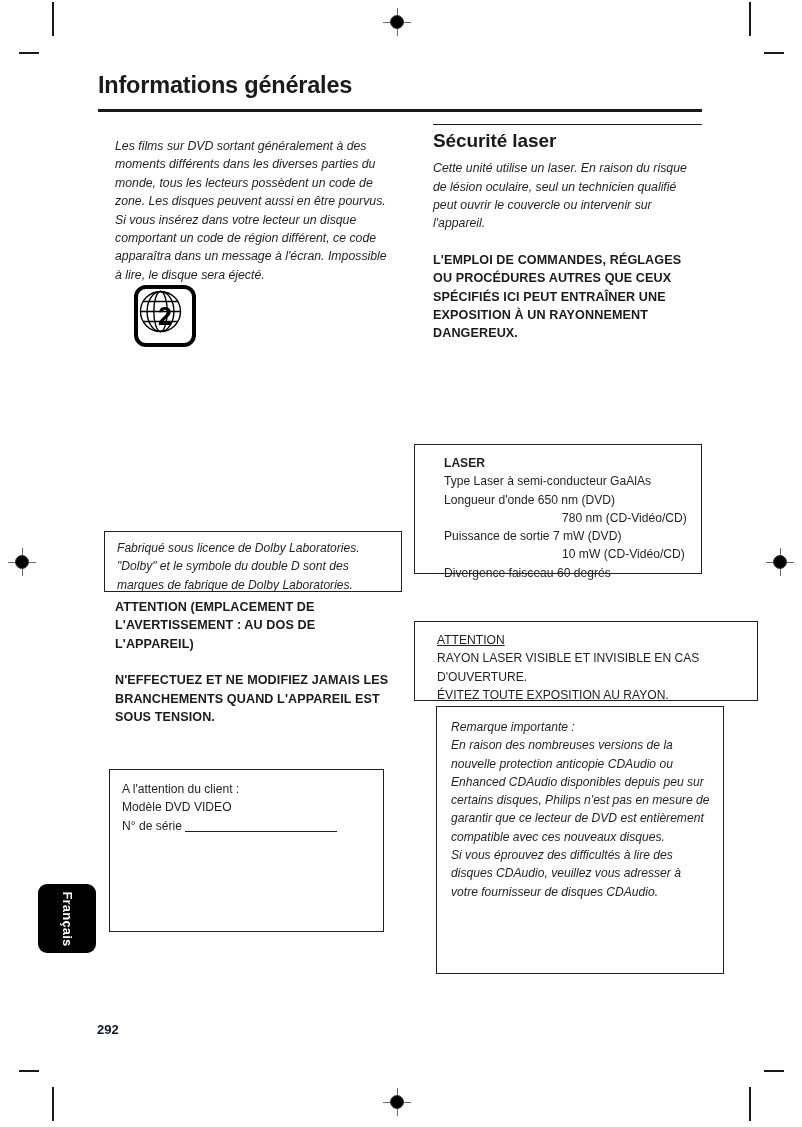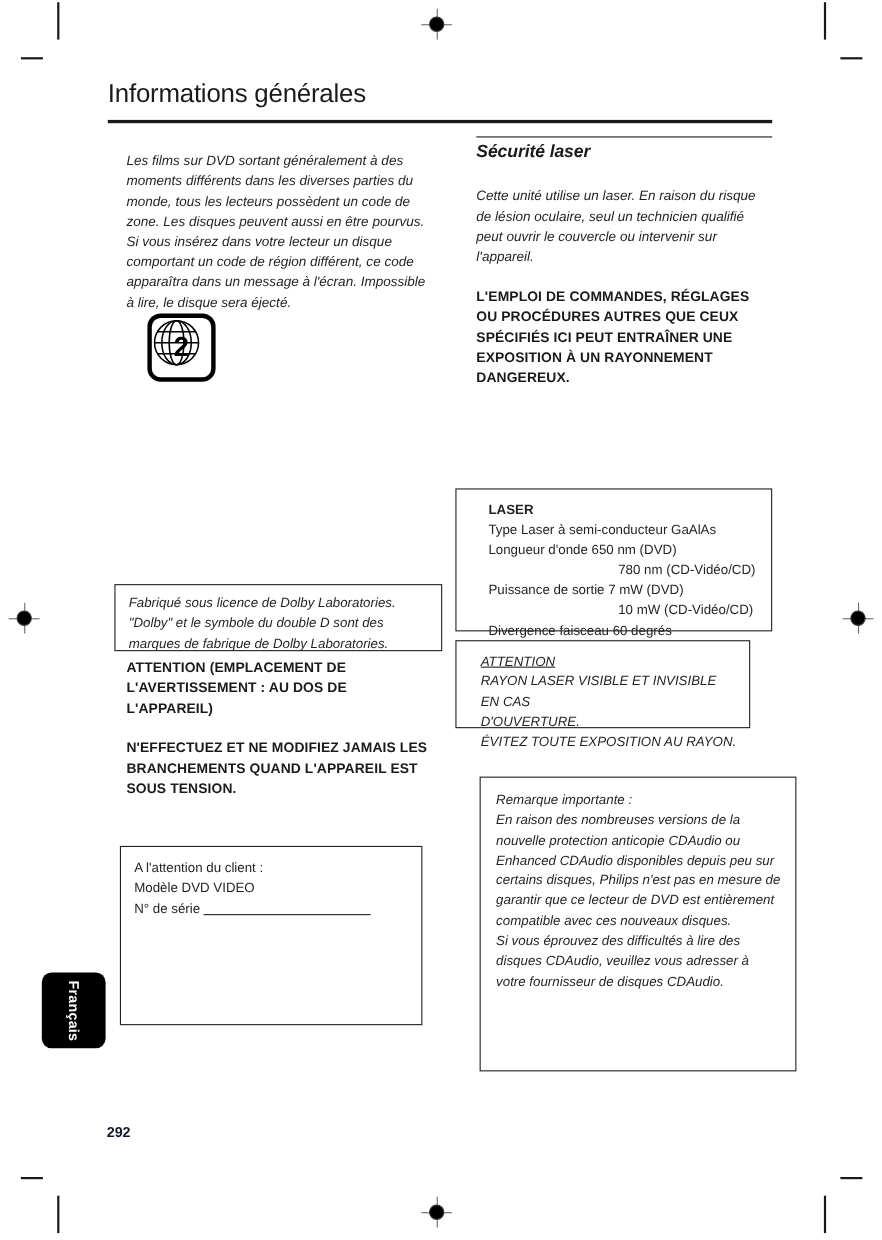--- a/index.html
+++ b/index.html
@@ -55,21 +55,21 @@
     position: absolute;
     left: 0; top: 0;
     width: 802px; height: 1127px;
   }
 
   .page-title {
     position: absolute;
     left: 98px;
     top: 72px;
     font-size: 23.5px;
-    font-weight: normal;
+    font-weight: bold;
     letter-spacing: -0.2px;
     color: #1a1a1a;
   }
   .title-rule {
     position: absolute;
     left: 98px;
     top: 109px;
     width: 604px;
     height: 3px;
     background: #1a1a1a;
@@ -97,26 +97,25 @@
   }
 
   .body-text {
     font-size: 12.3px;
     line-height: 18.4px;
     color: #231f20;
     font-style: italic;
   }
 
   .sec-head {
-    font-size: 16px;
+    font-size: 19px;
     font-weight: bold;
     color: #1a1a1a;
-    margin: 0 0 21px 0;
+    margin: 0 0 7px 0;
     letter-spacing: -0.1px;
-    font-style: italic;
   }
 
   .caps-block {
     font-size: 12.6px;
     font-weight: bold;
     line-height: 18.4px;
     letter-spacing: 0.1px;
     color: #1a1a1a;
     margin-top: 18px;
   }
@@ -167,21 +166,21 @@
     color: #231f20;
   }
   .italic { font-style: italic; }
   .bold { font-weight: bold; }
   .underline { text-decoration: underline; }
   .indent-right { padding-left: 118px; }
 
   
   #laser-box  { left: 414px; top: 444px;  width: 288px; height: 130px; padding-left: 16px; }
   #dolby-box  { left: 104px; top: 531px;  width: 298px; height: 61px; }
-  #warn-box   { left: 414px; top: 582px;  width: 268px; height: 80px; font-style: italic; }
+  #warn-box   { left: 414px; top: 621px;  width: 344px; height: 80px; }
   #remark-box { left: 436px; top: 706px;  width: 288px; height: 268px; }
   #client-box { left: 109px; top: 769px;  width: 275px; height: 163px; }
 
   .attention-block {
     position: absolute;
     left: 115px;
     top: 598px;
     width: 278px;
   }
 

